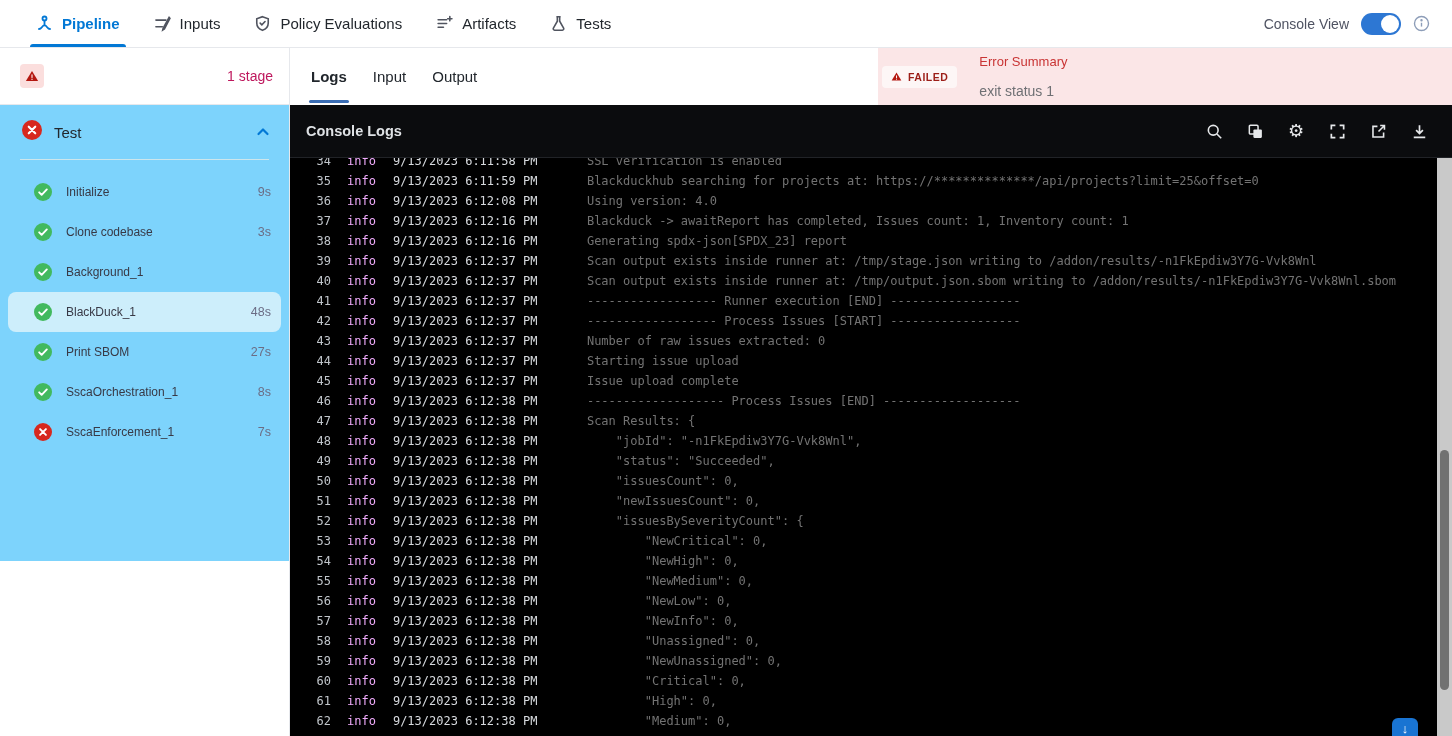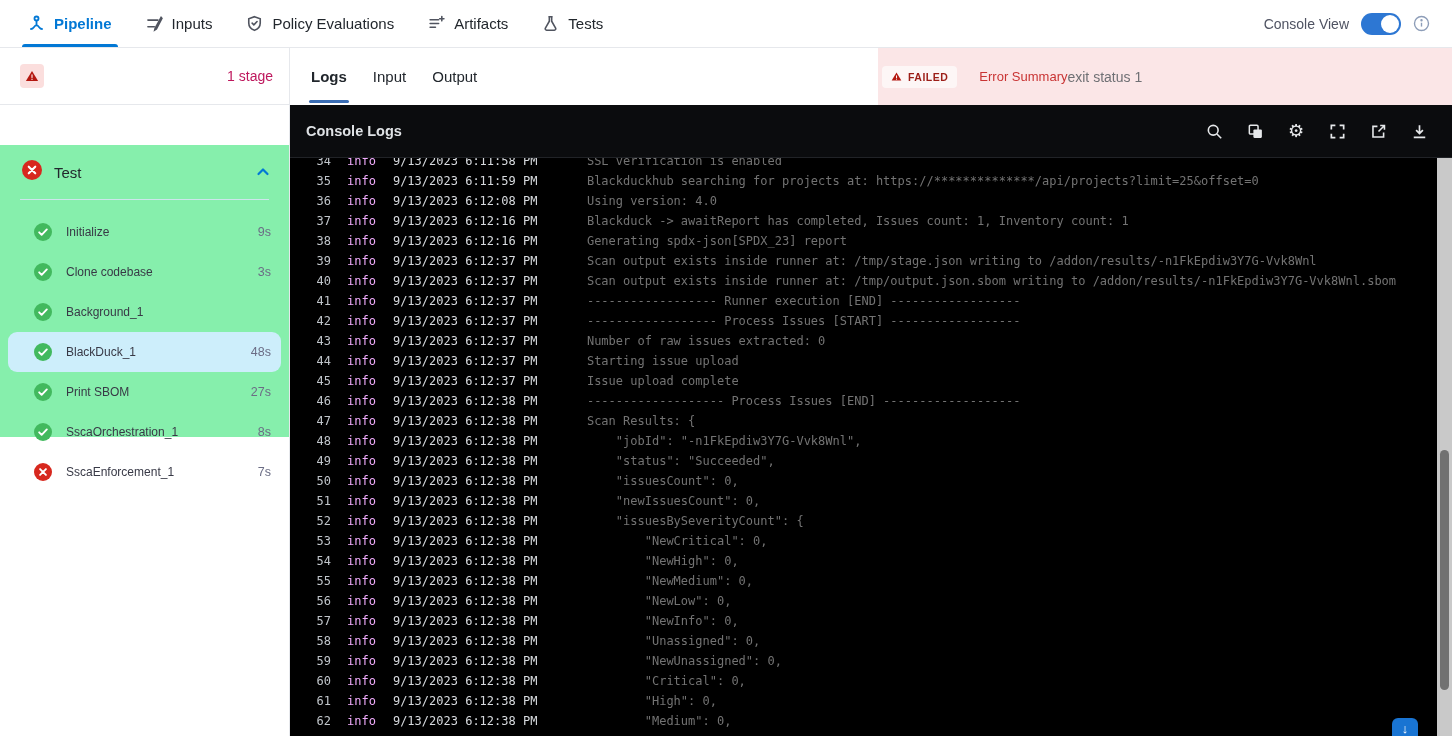--- a/index.html
+++ b/index.html
@@ -5,21 +5,21 @@
   * { box-sizing: border-box; }
   html,body { margin:0; padding:0; }
   body {
     width:1452px; height:736px; overflow:hidden; background:#fff;
     font-family:"Liberation Sans", sans-serif; -webkit-font-smoothing:antialiased;
   }
   .app { width:1452px; height:736px; display:flex; flex-direction:column; }
 
   
   .topbar { height:48px; flex:0 0 48px; display:flex; align-items:center;
-    border-bottom:1px solid #e6e8ec; padding:0 22px 0 28px; background:#fff; }
+    border-bottom:1px solid #e6e8ec; padding:0 22px 0 36px; background:#fff; }
   .nav-tabs { display:flex; gap:34px; height:100%; align-items:center; }
   .nav-tab { display:flex; align-items:center; gap:9px; height:100%; position:relative;
     color:#22272d; font-size:15px; cursor:pointer; }
   .nav-tab .nicon { display:flex; color:#50545f; }
   .nav-tab.active { color:#0278d5; font-weight:600; }
   .nav-tab.active .nicon { color:#0278d5; }
   .nav-tab.active::after { content:""; position:absolute; left:-6px; right:-6px; bottom:0;
     height:3px; background:#0278d5; border-radius:3px 3px 0 0; }
   .topbar-right { margin-left:auto; display:flex; align-items:center; gap:12px; }
   .console-view-label { font-size:14px; color:#4f5362; }
@@ -29,44 +29,44 @@
 
   
   .content { flex:1; display:flex; min-height:0; }
 
   
   .sidebar { width:290px; flex:0 0 290px; background:#fff; border-right:1px solid #e6e8ec; display:flex; flex-direction:column; }
   .sidebar-header { height:57px; flex:0 0 57px; display:flex; align-items:center; justify-content:space-between;
     padding:0 16px 0 20px; border-bottom:1px solid #e6e8ec; }
   .warn-chip { width:24px; height:24px; border-radius:4px; background:#fbdedd; display:flex; align-items:center; justify-content:center; }
   .stage-count { font-size:14px; color:#be185d; }
-  .stage-panel { background:#86efac; height:292px;margin-top:40px; }
+  .stage-panel { background:#7dd3fc; height:456px; }
   .stage-row { height:54px; display:flex; align-items:center; padding:0 18px 0 22px; cursor:pointer; }
   .stage-name { font-size:15px; color:#22272d; margin-left:12px; font-weight:500; }
   .chev { margin-left:auto; color:#0278d5; display:flex; cursor:pointer; }
   .hr { height:1px; background:#cde6ec; margin:0 20px; }
   .steps { padding-top:12px; }
   .step-row { height:40px; display:flex; align-items:center; margin:0 8px; padding:0 10px 0 26px; border-radius:8px; cursor:pointer; }
-  .step-row.selected { background:#cdeefb;border-radius:9px; }
+  .step-row.selected { background:#cdeefb; }
   .step-row .sicon { display:flex; }
   .step-name { margin-left:14px; font-size:12px; color:#383946; }
   .step-duration { margin-left:auto; font-size:12.5px; color:#6b6d85; }
 
   
   .main { flex:1; display:flex; flex-direction:column; min-width:0; }
   .main-tabstrip { height:57px; flex:0 0 57px; display:flex; }
   .tabs-area { flex:1; background:#fff; display:flex; align-items:center; gap:26px; padding-left:21px; }
   .main-tab { height:100%; display:flex; align-items:center; font-size:15px; color:#22272d; position:relative; cursor:pointer; }
   .main-tab.active { font-weight:700; }
   .main-tab.active::after { content:""; position:absolute; left:-2px; right:-2px; bottom:2px; height:3px;
     background:#3a6db4; border-radius:3px; }
   .error-banner { width:574px; flex:0 0 574px; background:#fbe6e7; display:flex; align-items:center; gap:22px; padding-left:4px; }
   .failed-badge { background:#fdf6f6; border-radius:4px; height:22px; display:flex; align-items:center; gap:6px; padding:0 9px; }
   .failed-text { color:#9c1e18; font-size:10.5px; font-weight:700; letter-spacing:.5px; }
-  .error-texts { display:flex; flex-direction:row; gap:0; }
+  .error-texts { display:flex; flex-direction:column; gap:14px; }
   .error-title { color:#c93434; font-size:13px; }
   .error-msg { color:#6f7074; font-size:14px; }
 
   
   .console { flex:1; background:#000; display:flex; flex-direction:column; min-height:0; position:relative; }
   .console-header { height:53px; flex:0 0 53px; background:#0b0c0e; display:flex; align-items:center;
     padding:0 24px 0 16px; border-bottom:1px solid #212327; }
   .console-title { color:#dfe2e5; font-size:14.5px; font-weight:700; }
   .console-icons { margin-left:auto; display:flex; align-items:center; gap:23px; color:#e6e8ea; }
   .tool-icon { display:flex; align-items:center; justify-content:center; width:18px; height:18px; cursor:pointer; }

